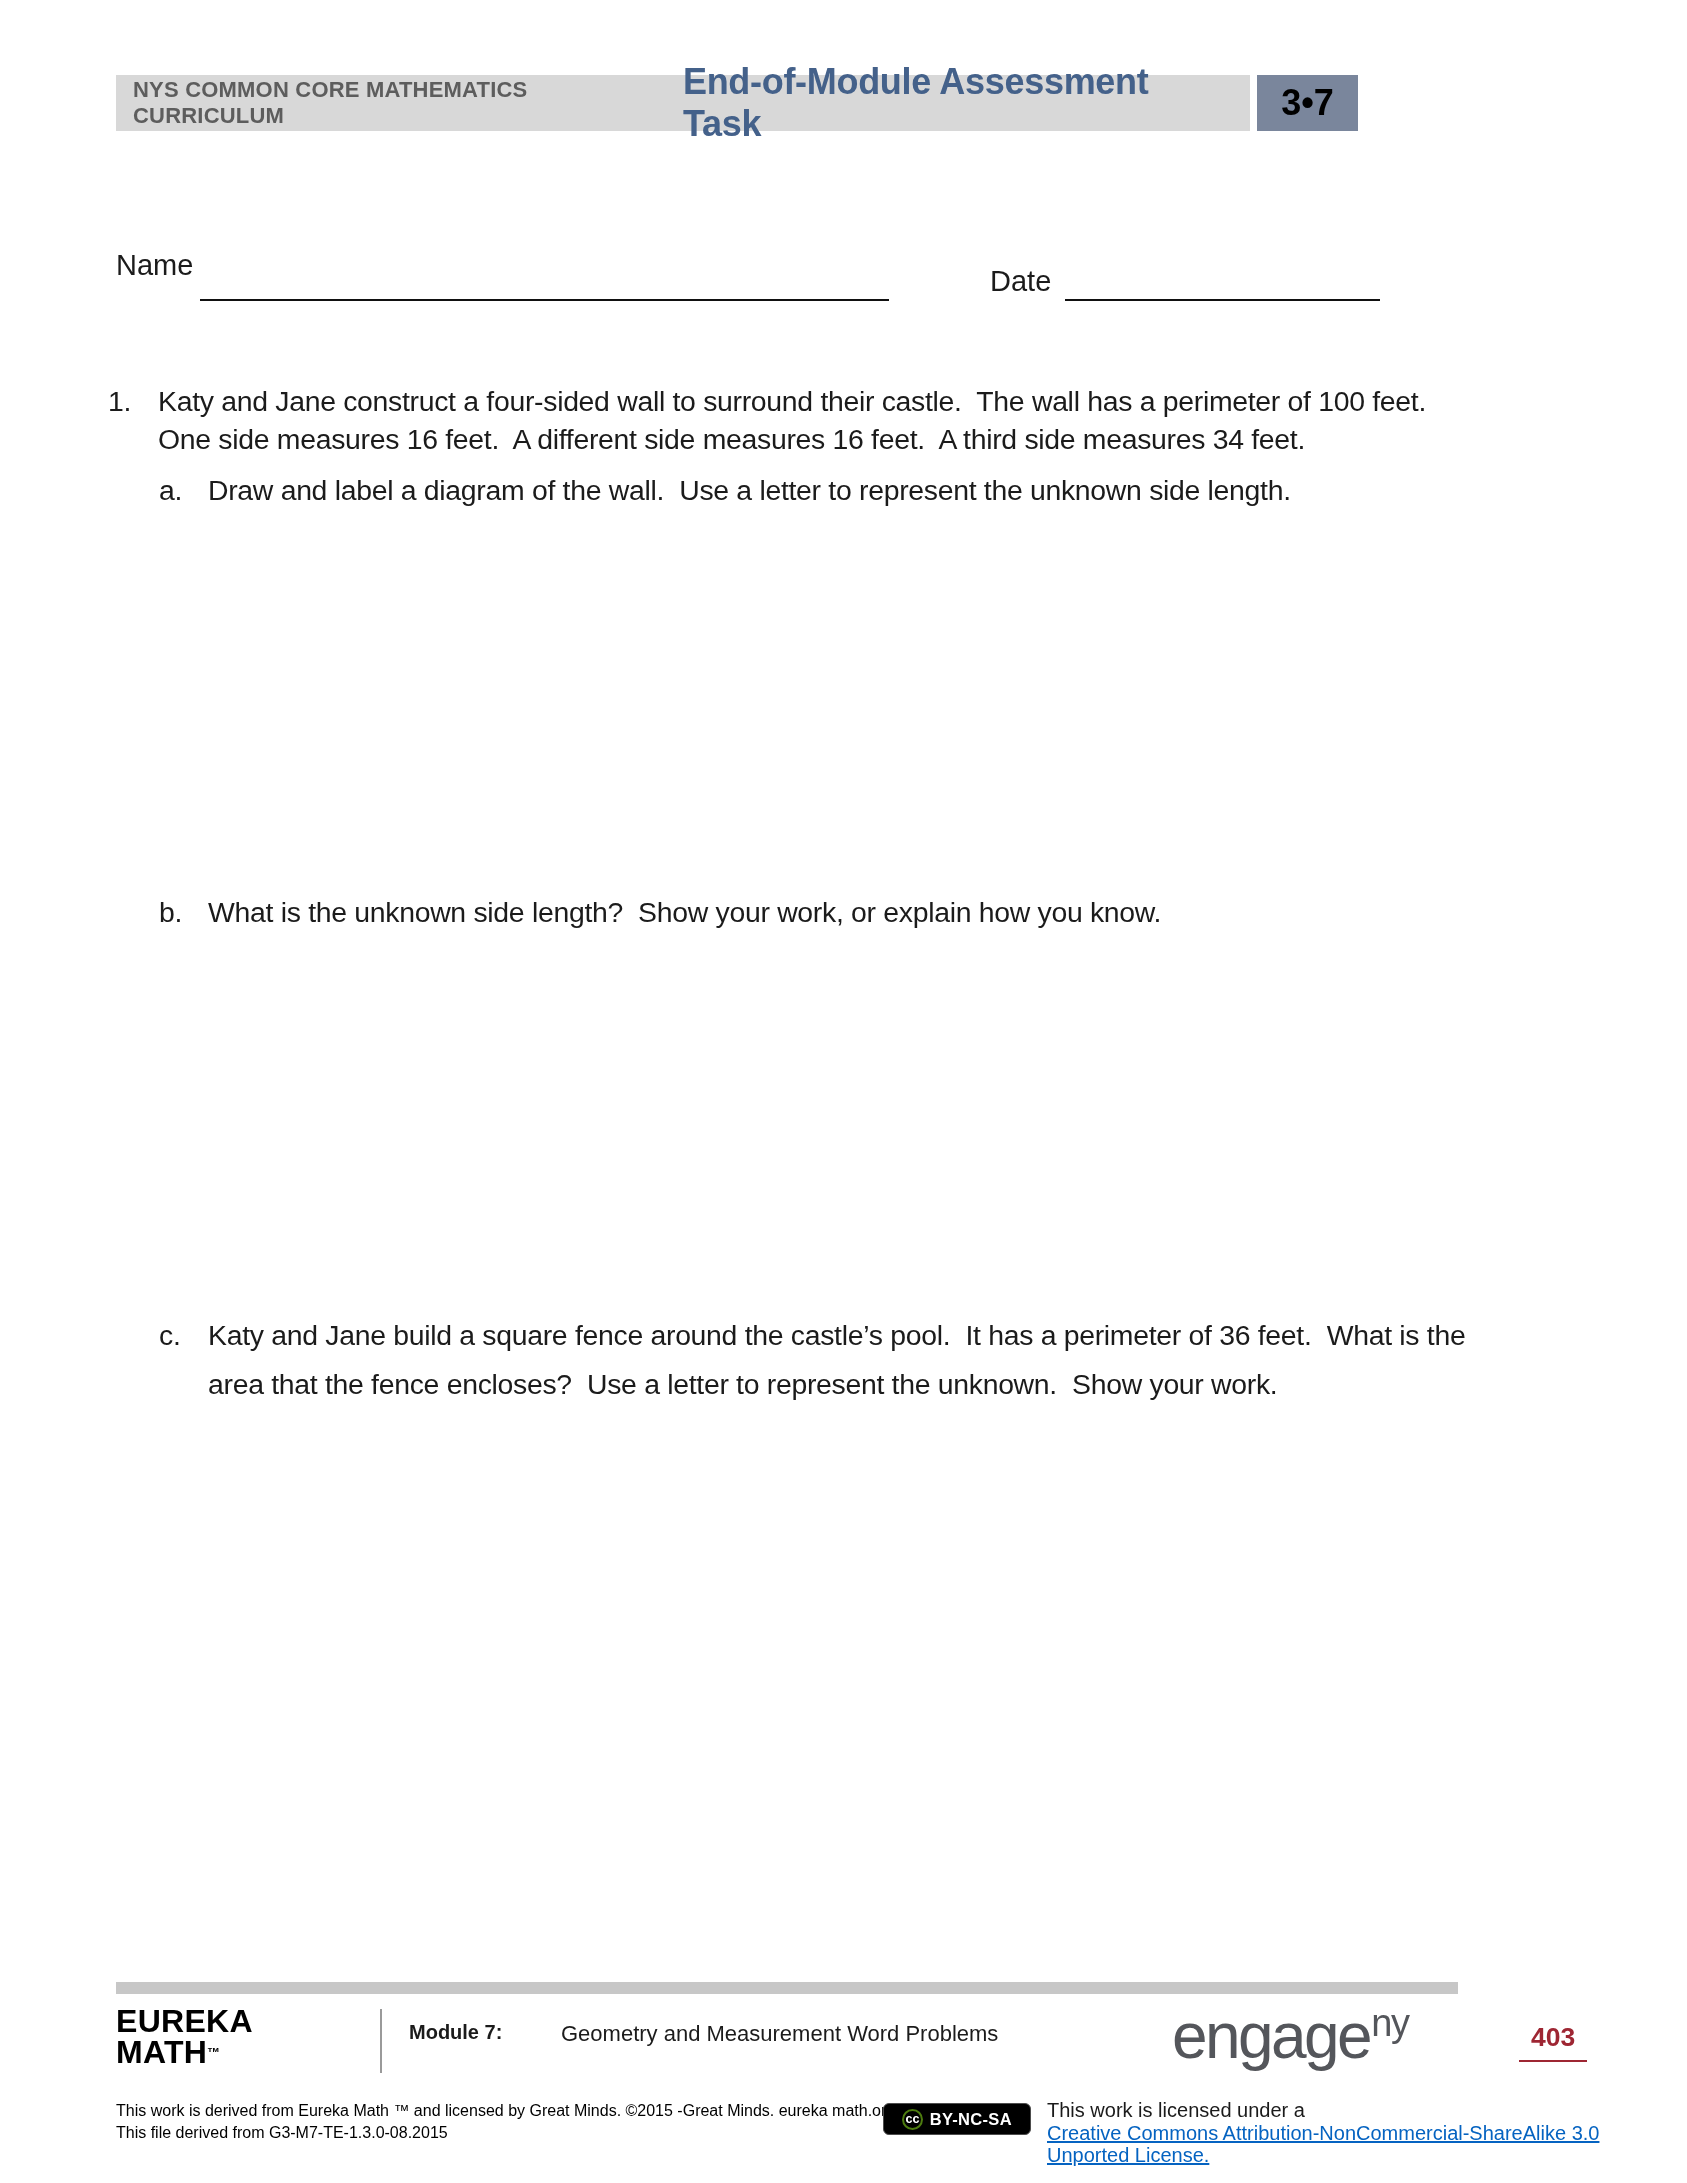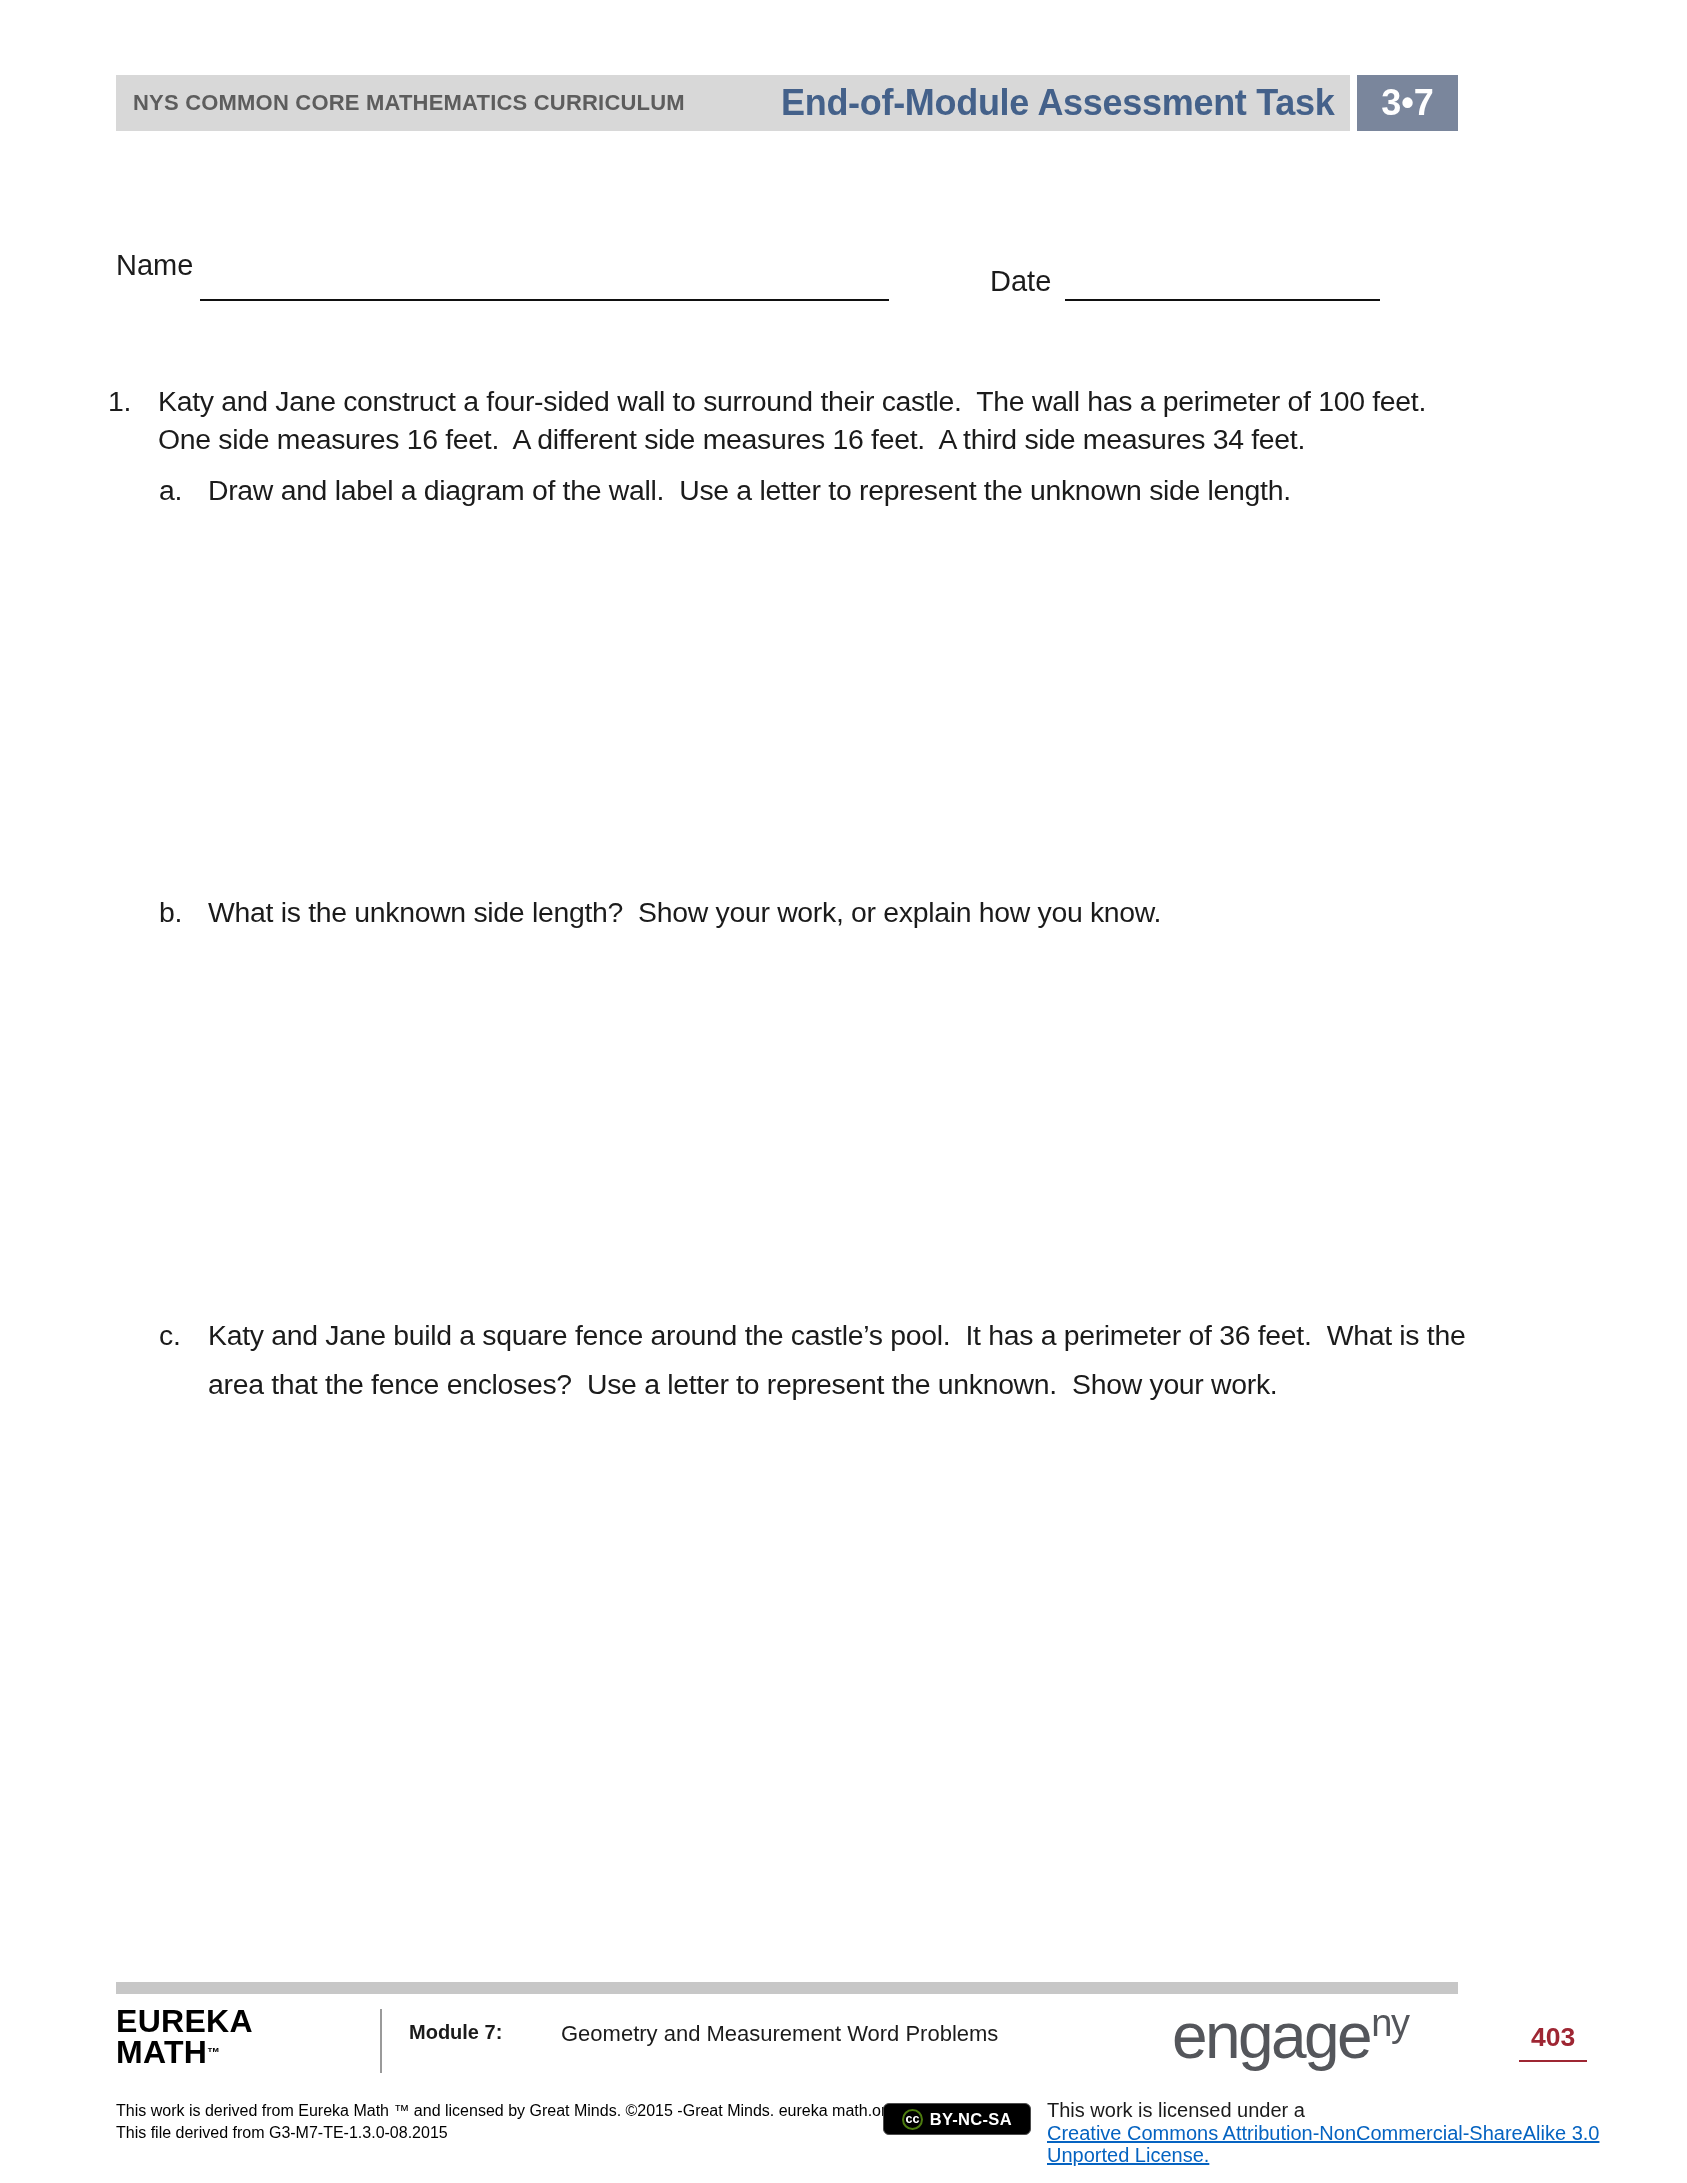--- a/index.html
+++ b/index.html
@@ -4,29 +4,29 @@
 <style>
   * { margin:0; padding:0; box-sizing:border-box; }
   html,body { background:#9a9a9a; }
   .page {
     position:relative; width:1687px; height:2183px; margin:0 auto;
     background:#ffffff; overflow:hidden;
     font-family:"Liberation Sans", sans-serif; color:#1b1b1b;
   }
 
   
-  .header { position:absolute; left:116px; top:75px; width:1342px; height:56px; display:flex; }
+  .header { position:absolute; left:116px; top:75px; width:1242px; height:56px; display:flex; }
   .header-bar {
     flex:1; background:#d8d8d8; display:flex; align-items:center;
     justify-content:space-between; padding:0 16px 0 17px;
   }
   .header-curriculum { font-size:22px; font-weight:bold; color:#5d5d5d; letter-spacing:0.2px; }
   .header-title { font-size:36px; font-weight:bold; color:#44618a; letter-spacing:-0.3px; }
   .header-badge {
-    width:101px; margin-left:6.6px; background:#7a869c; color:#ffffff;
+    width:101px; margin-left:6.6px; background:#7a869c; color:#000000;
     display:flex; align-items:center; justify-content:center;
     font-size:36px; font-weight:bold;
   }
 
   
   .field-label { position:absolute; font-size:29px; color:#1b1b1b; }
   .blank-line { position:absolute; height:34px; border-bottom:2px solid #111111; }
   #name-label { left:116px; top:249px; }
   #name-line  { left:200px; top:267px; width:689px; }
   #date-label { left:990px; top:265px; }

